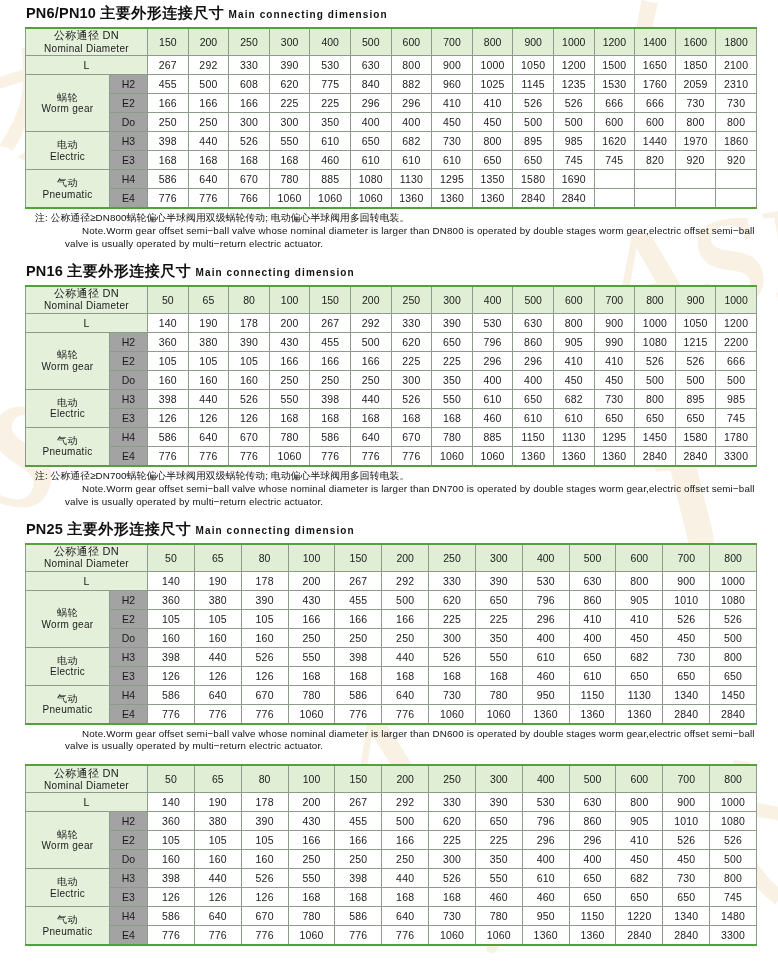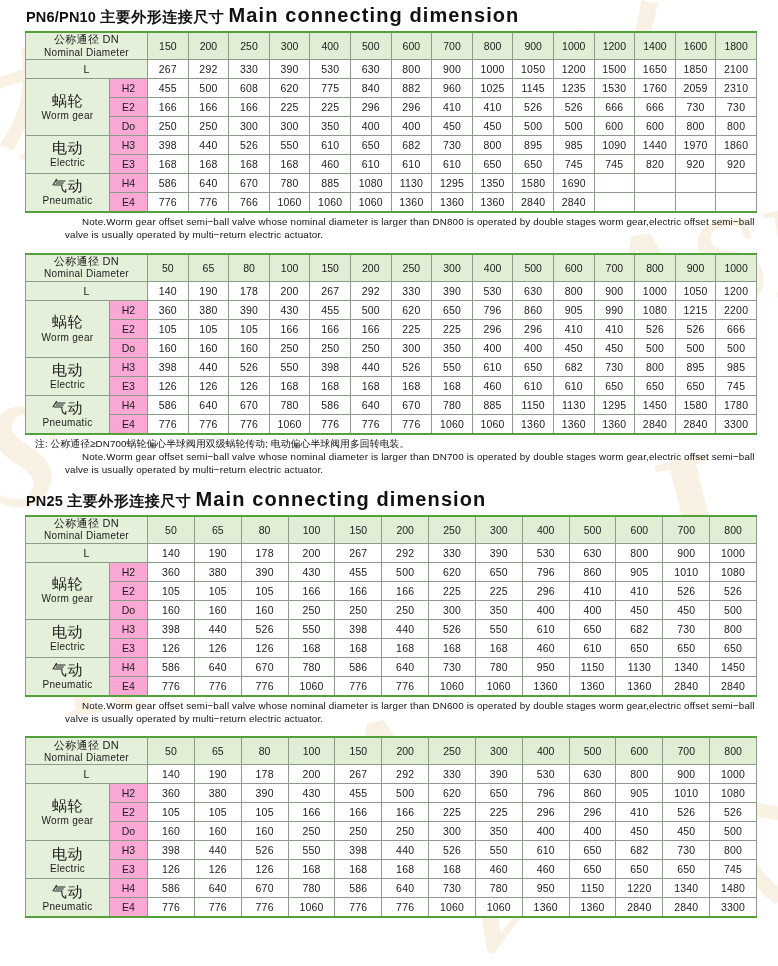--- a/index.html
+++ b/index.html
@@ -53,21 +53,21 @@
     white-space: nowrap;
     font-family: "Liberation Sans", "DejaVu Sans", sans-serif;
   }
   .sec-title .cn {
     font-size: 15px;
     letter-spacing: 0.5px;
     font-family: Liberation Mono, monospace;
   }
   .sec-title .en {
     letter-spacing: 1.1px;
-    font-size: 20px;
+    font-size: 10px;
   }
 
   table.dim {
     border-collapse: collapse;
     width: 731px;
     table-layout: fixed;
     border-top: 2.5px solid #54a13b;
     border-bottom: 2.5px solid #54a13b;
     background: #fff;
     border-radius: 30px;
@@ -93,41 +93,41 @@
     background: #dfeed4;
     font-size: 10.5px;
     height: 26px;
   }
   table.dim td.lbl {
     background: #e4f0da;
     font-size: 10.5px;
     line-height: 1.15;
   }
   table.dim td.sublbl {
-    background: #f9a8d4;
+    background: #a3a3a3;
     font-size: 10.5px;
   }
   table.dim td.hdr-first {
     background: #e4f0da;
     font-size: 10.5px;
     line-height: 1.2;
   }
   .cn-line {
     display: block;
     font-size: 11px;
     letter-spacing: 0.3px;
   }
   .en-line {
     display: block;
     font-size: 10px;
     letter-spacing: 0.3px;
   }
   .grp-cn {
     display: block;
-    font-size: 15px;
+    font-size: 10px;
     font-weight: normal;
     letter-spacing: 0.5px;
     font-family: Liberation Serif, serif;
   }
   .grp-en {
     display: block;
     font-size: 10px;
     letter-spacing: 0.3px;
   }
 
@@ -303,21 +303,21 @@
               <td class="num">440</td>
               <td class="num">526</td>
               <td class="num">550</td>
               <td class="num">610</td>
               <td class="num">650</td>
               <td class="num">682</td>
               <td class="num">730</td>
               <td class="num">800</td>
               <td class="num">895</td>
               <td class="num">985</td>
-              <td class="num">1090</td>
+              <td class="num">1620</td>
               <td class="num">1440</td>
               <td class="num">1970</td>
               <td class="num">1860</td>
             </tr>
             <tr>
               <td class="sublbl">E3</td>
               <td class="num">168</td>
               <td class="num">168</td>
               <td class="num">168</td>
               <td class="num">168</td>
@@ -369,26 +369,28 @@
               <td class="num">2840</td>
               <td class="num">2840</td>
               <td class="empty"></td>
               <td class="empty"></td>
               <td class="empty"></td>
               <td class="empty"></td>
             </tr>
           </tbody>
         </table>
         <div class="note">
+          <span class="l1">注: 公称通径≥DN800蜗轮偏心半球阀用双级蜗轮传动; 电动偏心半球阀用多回转电装。</span>
           <span class="l2">Note.Worm gear offset semi−ball valve whose nominal diameter is larger than DN800 is operated by double stages worm gear,electric offset semi−ball</span>
           <span class="l3">valve is usually operated by multi−return electric actuator.</span>
         </div>
         <div class="spacer-sm"></div>
       </div>
       <div class="section">
+        <div class="sec-title"><span>PN16</span> <span class="cn">主要外形连接尺寸</span>  <span class="en">Main  connecting  dimension</span></div>
         <table class="dim">
           <colgroup>
             <col style="width: 84px;">
             <col style="width: 38px;">
             <col style="width: 40.6px;">
             <col style="width: 40.6px;">
             <col style="width: 40.6px;">
             <col style="width: 40.6px;">
             <col style="width: 40.6px;">
             <col style="width: 40.6px;">

